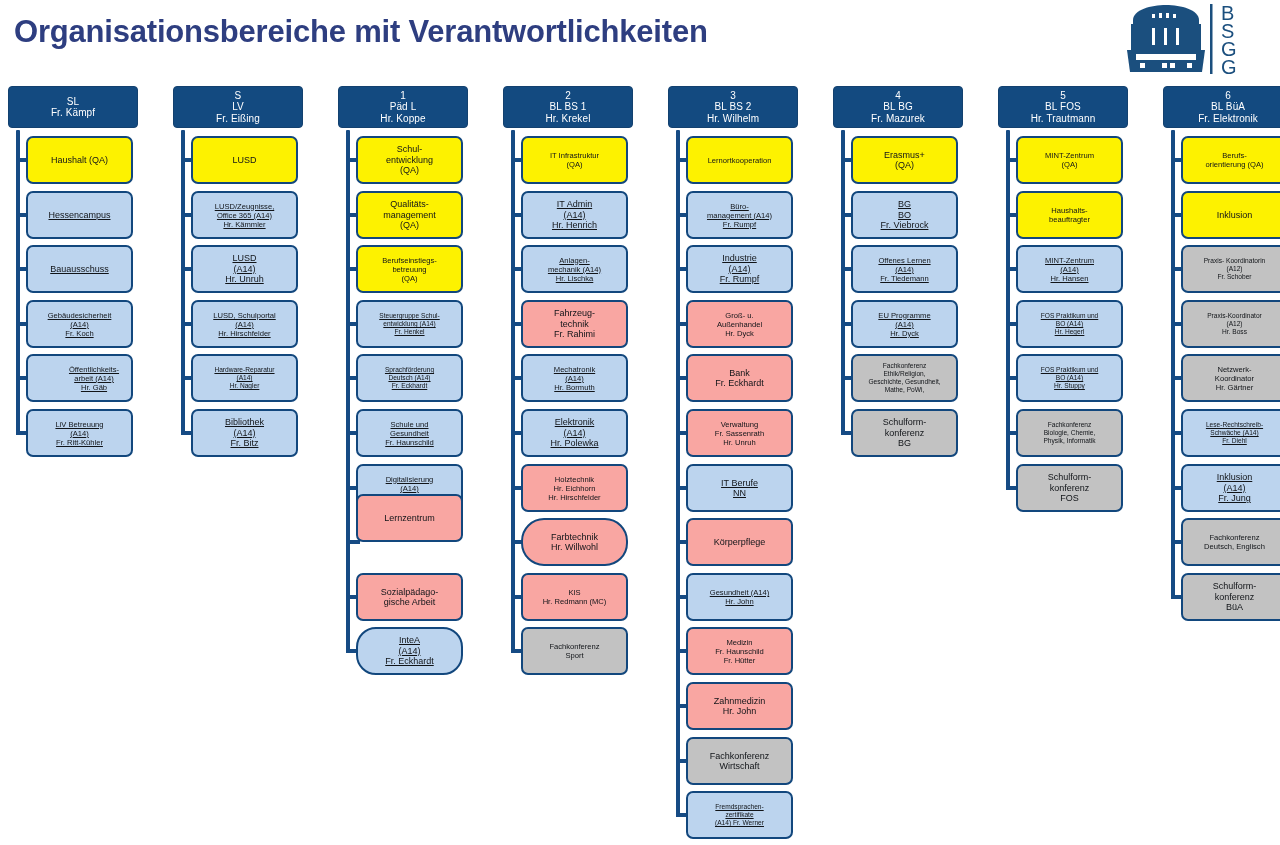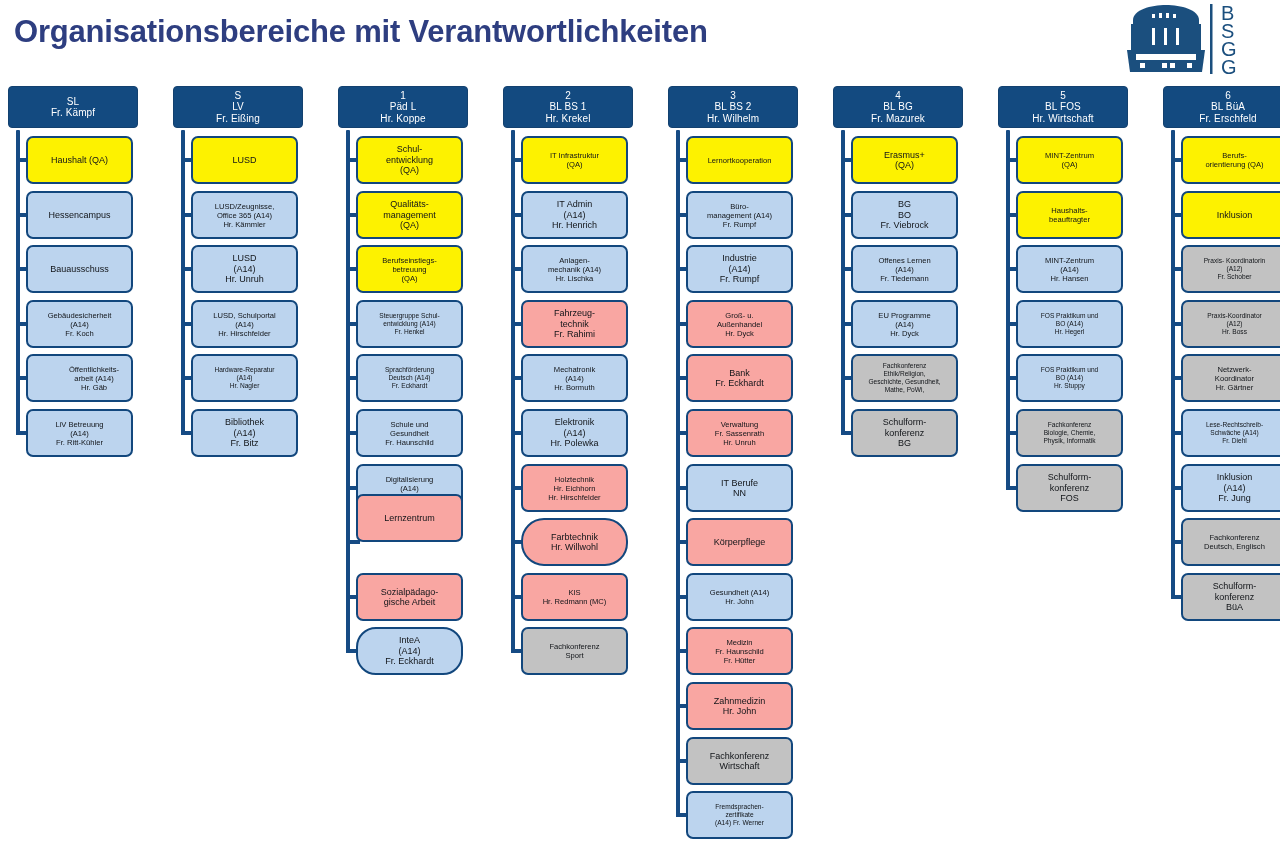--- a/index.html
+++ b/index.html
@@ -73,21 +73,21 @@
     text-align:center;
     color:#111418;
     padding:2px 3px;
     font-size:9px;line-height:10.5px;
   }
   .node span{display:block;width:100%;}
   .node .ln{display:block;white-space:nowrap;}
   .node.sm{font-size:7.6px;line-height:9px;}
   .node.xs{font-size:6.6px;line-height:8px;}
 
-  .c-blue{background:#bcd4ee;}
+  .c-blue{background:#bcd4ee;text-decoration:underline;}
   .c-yellow{background:#fdf200;}
   .c-red{background:#f9a6a2;}
   .c-gray{background:#c2c2c2;}
 </style>
 </head>
 <body>
 
 <div id="page">
 
   <div class="title">Organisationsbereiche mit Verantwortlichkeiten</div>
@@ -564,21 +564,21 @@
               <span class="ln">konferenz</span>
               <span class="ln">BG</span>
             </span>
           </div>
         </div>
       </div>
       <div class="col" style="left: 998px;">
         <div class="head">
           <span class="hl">5</span>
           <span class="hl">BL FOS</span>
-          <span class="hl">Hr. Wirtschaft</span>
+          <span class="hl">Hr. Trautmann</span>
         </div>
         <div class="trunk" style="top: 44px; height: 357.6px;"></div>
         <div class="stub" style="top: 72px;"></div>
         <div class="stub" style="top: 127px;"></div>
         <div class="stub" style="top: 181px;"></div>
         <div class="stub" style="top: 236px;"></div>
         <div class="stub" style="top: 290px;"></div>
         <div class="stub" style="top: 345px;"></div>
         <div class="stub" style="top: 400px;"></div>
         <div class="items">
@@ -628,21 +628,21 @@
               <span class="ln">konferenz</span>
               <span class="ln">FOS</span>
             </span>
           </div>
         </div>
       </div>
       <div class="col" style="left: 1163px;">
         <div class="head">
           <span class="hl">6</span>
           <span class="hl">BL BüA</span>
-          <span class="hl">Fr. Erschfeld</span>
+          <span class="hl">Fr. Elektronik</span>
         </div>
         <div class="trunk" style="top: 44px; height: 466.8px;"></div>
         <div class="stub" style="top: 72px;"></div>
         <div class="stub" style="top: 127px;"></div>
         <div class="stub" style="top: 181px;"></div>
         <div class="stub" style="top: 236px;"></div>
         <div class="stub" style="top: 290px;"></div>
         <div class="stub" style="top: 345px;"></div>
         <div class="stub" style="top: 400px;"></div>
         <div class="stub" style="top: 454px;"></div>

